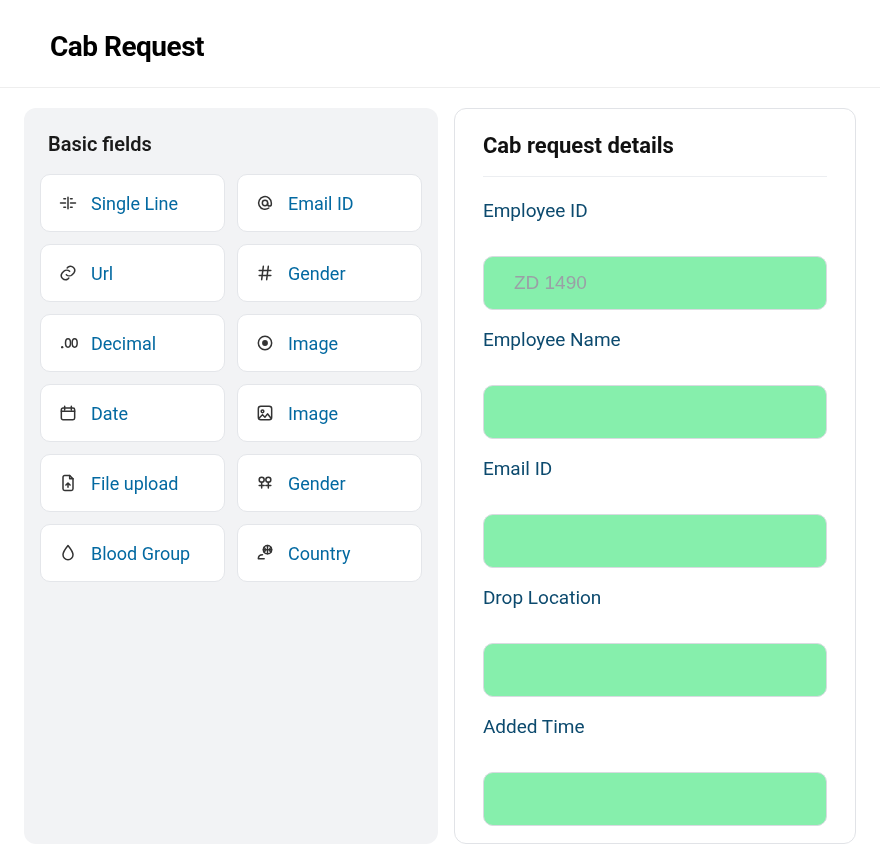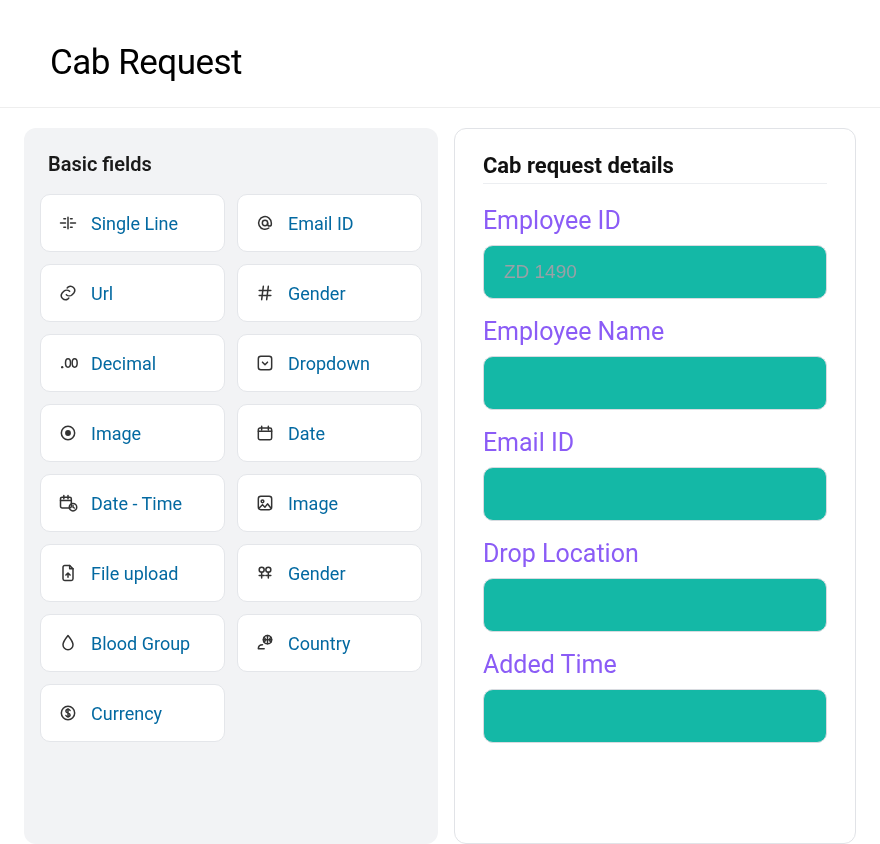--- a/index.html
+++ b/index.html
@@ -14,25 +14,24 @@
   .page {
     display: flex;
     flex-direction: column;
     height: 100%;
   }
   .header {
     padding: 30px 50px 24px 50px;
     border-bottom: 1px solid #eee;
   }
   .header h1 {
-    font-size: 35px;
-    font-weight: 400;
+    font-size: 28px;
+    font-weight: 700;
     letter-spacing: -0.5px;
     color: #000;
-    margin-top: 12px;
   }
   .main {
     display: flex;
     gap: 16px;
     padding: 20px 24px 0 24px;
     flex: 1;
     overflow: hidden;
   }
   .panel-left {
     width: 416px;
@@ -79,44 +78,45 @@
   .panel-right {
     width: 404px;
     background: #fff;
     border: 1px solid #e1e3e7;
     border-radius: 12px;
     padding: 24px 28px;
   }
   .panel-right h2 {
     font-size: 22px;
     font-weight: 700;
-    margin-bottom: 5px;
+    margin-bottom: 18px;
     color: #111;
   }
   .hr {
     border: none;
     border-top: 1px solid #eceef1;
     margin-bottom: 22px;
   }
   .form-group { margin-bottom: 18px; }
   .form-label {
-    font-size: 25px;
-    color: #8b5cf6;
+    font-size: 19px;
+    color: #0c4a6e;
     display: block;
     margin-bottom: 10px;
   }
   .text-input {
     width: 100%;
     height: 54px;
     border: 1px solid #d8dbe0;
     border-radius: 10px;
-    padding: 0 20px;
+    padding: 0 30px;
     font-size: 19px;
     color: #333;
-    background: #14b8a6;
+    background: #86efac;
+    margin-top: 24px;
   }
   .text-input::placeholder { color: #9aa0a6; }
 </style>
 </head>
 <body>
 
 <div class="page">
   <div class="header">
     <h1>Cab Request</h1>
   </div>
@@ -170,29 +170,20 @@
           <span class="ico">
             <svg viewBox="0 0 24 24" fill="none" stroke-width="1.8" stroke-linecap="round">
                 <circle cx="5" cy="17" r="1.4" fill="#333" stroke="none"></circle>
                 <ellipse cx="12" cy="12" rx="3" ry="5"></ellipse>
                 <ellipse cx="20" cy="12" rx="3" ry="5"></ellipse>
               </svg>
           </span>
           <span>Decimal</span>
         </div>
 
-        <div class="field-pill">
-          <span class="ico">
-            <svg viewBox="0 0 24 24" fill="none" stroke-width="1.8" stroke-linecap="round" stroke-linejoin="round">
-                <rect x="4" y="4" width="16" height="16" rx="3"></rect>
-                <path d="m9 11 3 3 3-3"></path>
-              </svg>
-          </span>
-          <span>Dropdown</span>
-        </div>
 
         <div class="field-pill">
           <span class="ico">
             <svg viewBox="0 0 24 24" fill="none" stroke-width="1.8">
                 <circle cx="12" cy="12" r="8"></circle>
                 <circle cx="12" cy="12" r="3.5" fill="#333" stroke="none"></circle>
               </svg>
           </span>
           <span>Image</span>
         </div>
@@ -200,31 +191,20 @@
         <div class="field-pill">
           <span class="ico">
             <svg viewBox="0 0 24 24" fill="none" stroke-width="1.8" stroke-linecap="round">
                 <rect x="4" y="6" width="16" height="14" rx="2"></rect>
                 <path d="M4 10h16M8 4v4M16 4v4"></path>
               </svg>
           </span>
           <span>Date</span>
         </div>
 
-        <div class="field-pill">
-          <span class="ico">
-            <svg viewBox="0 0 24 24" fill="none" stroke-width="1.8" stroke-linecap="round">
-                <rect x="3" y="5" width="13" height="13" rx="2"></rect>
-                <path d="M3 9h13M7 3v4M12 3v4"></path>
-                <circle cx="18" cy="17" r="4.5"></circle>
-                <path d="M18 15v2l1.5 1"></path>
-              </svg>
-          </span>
-          <span>Date - Time</span>
-        </div>
 
         <div class="field-pill">
           <span class="ico">
             <svg viewBox="0 0 24 24" fill="none" stroke-width="1.8" stroke-linecap="round" stroke-linejoin="round">
                 <rect x="4" y="4" width="16" height="16" rx="3"></rect>
                 <circle cx="9" cy="10" r="1.6"></circle>
                 <path d="m5 18 4-4 3 3 3-4 4 5"></path>
               </svg>
           </span>
           <span>Image</span>
@@ -264,29 +244,20 @@
           <span class="ico">
             <svg viewBox="0 0 24 24" fill="none" stroke-width="1.8" stroke-linecap="round" stroke-linejoin="round">
                 <circle cx="15" cy="8" r="5"></circle>
                 <path d="M15 3v10M10 8h10M11 5c2 2 2 4 0 6M19 5c-2 2-2 4 0 6"></path>
                 <path d="M9 14c-3 0-5 2-5 5h7"></path>
               </svg>
           </span>
           <span>Country</span>
         </div>
 
-        <div class="field-pill">
-          <span class="ico">
-            <svg viewBox="0 0 24 24" fill="none" stroke-width="1.8" stroke-linecap="round">
-                <circle cx="12" cy="12" r="8"></circle>
-                <path d="M12 7v10M14.5 9c-.5-1-1.5-1.5-2.5-1.5S9.5 8.5 9.5 10s1 1.5 2.5 2 2.5 1 2.5 2.5-1.5 2-2.5 2-2-.5-2.5-1.5"></path>
-              </svg>
-          </span>
-          <span>Currency</span>
-        </div>
 
 
       </div>
     </div>
 
     <div class="panel-right">
       <h2>Cab request details</h2>
       <hr class="hr">
 
       <div class="form-group">

